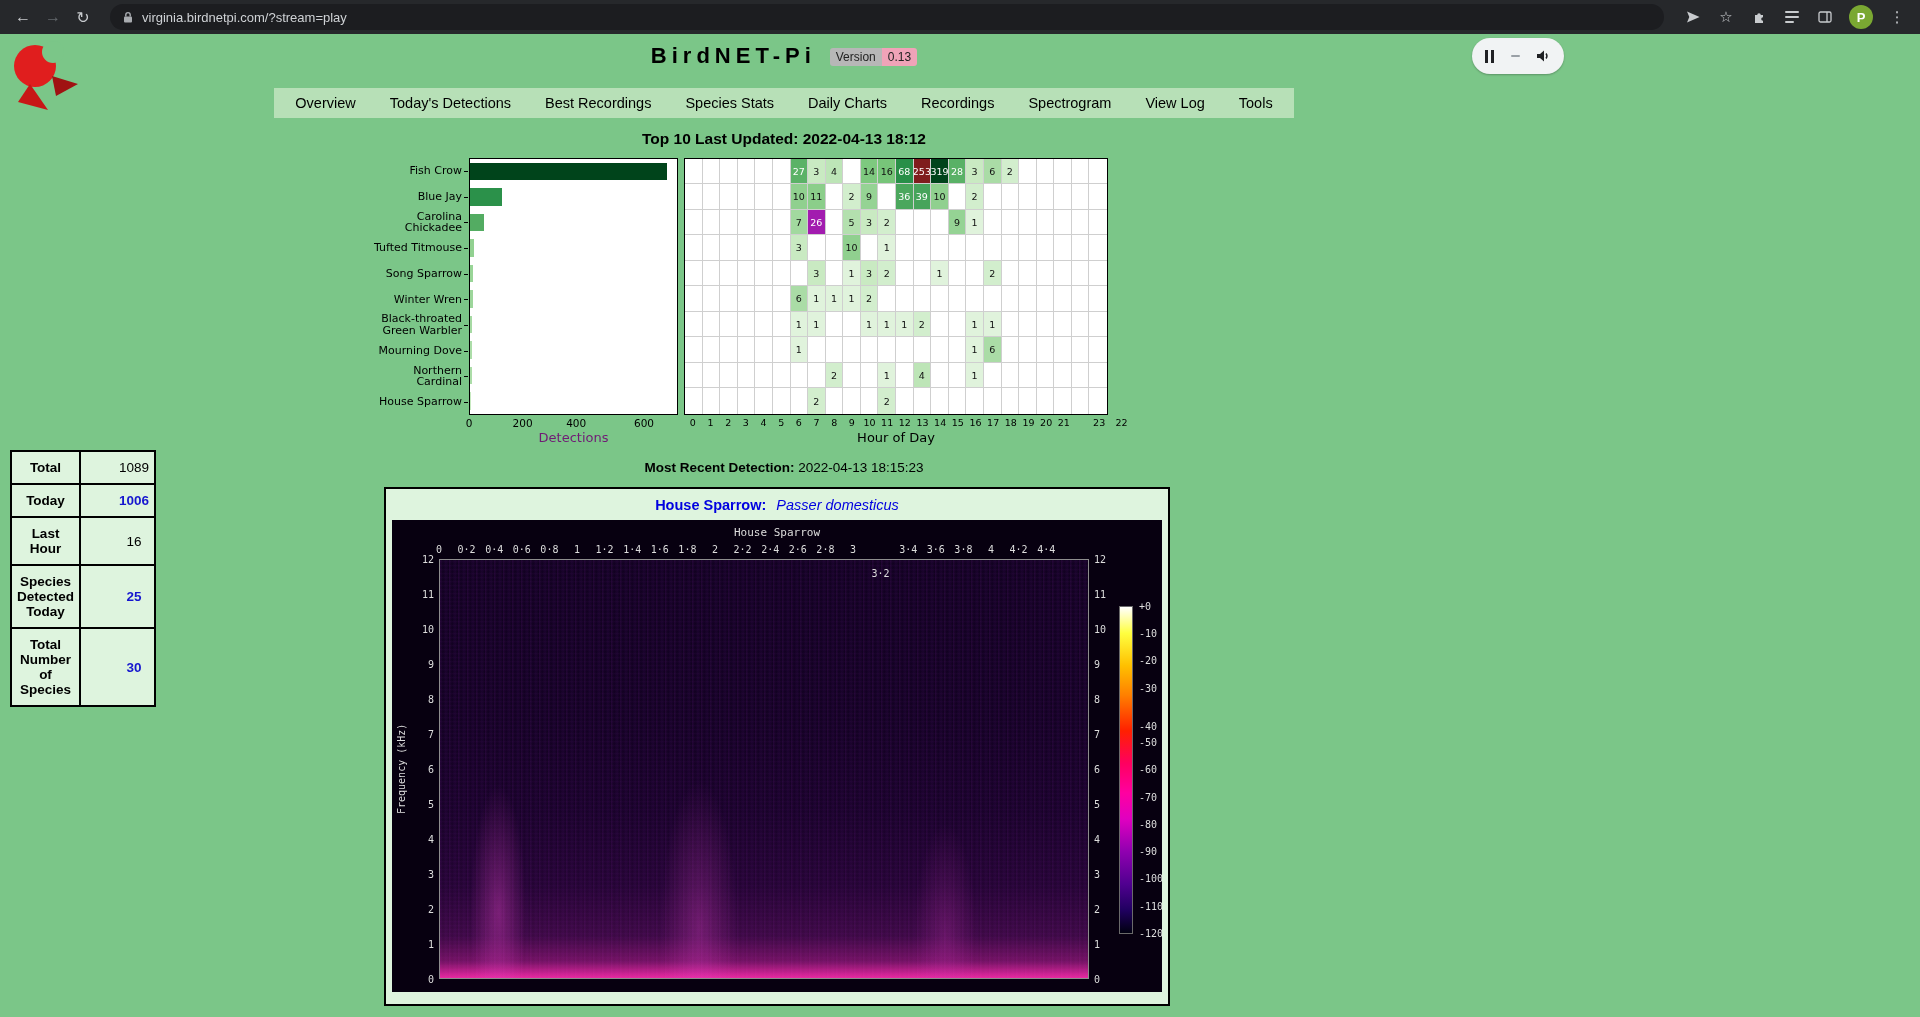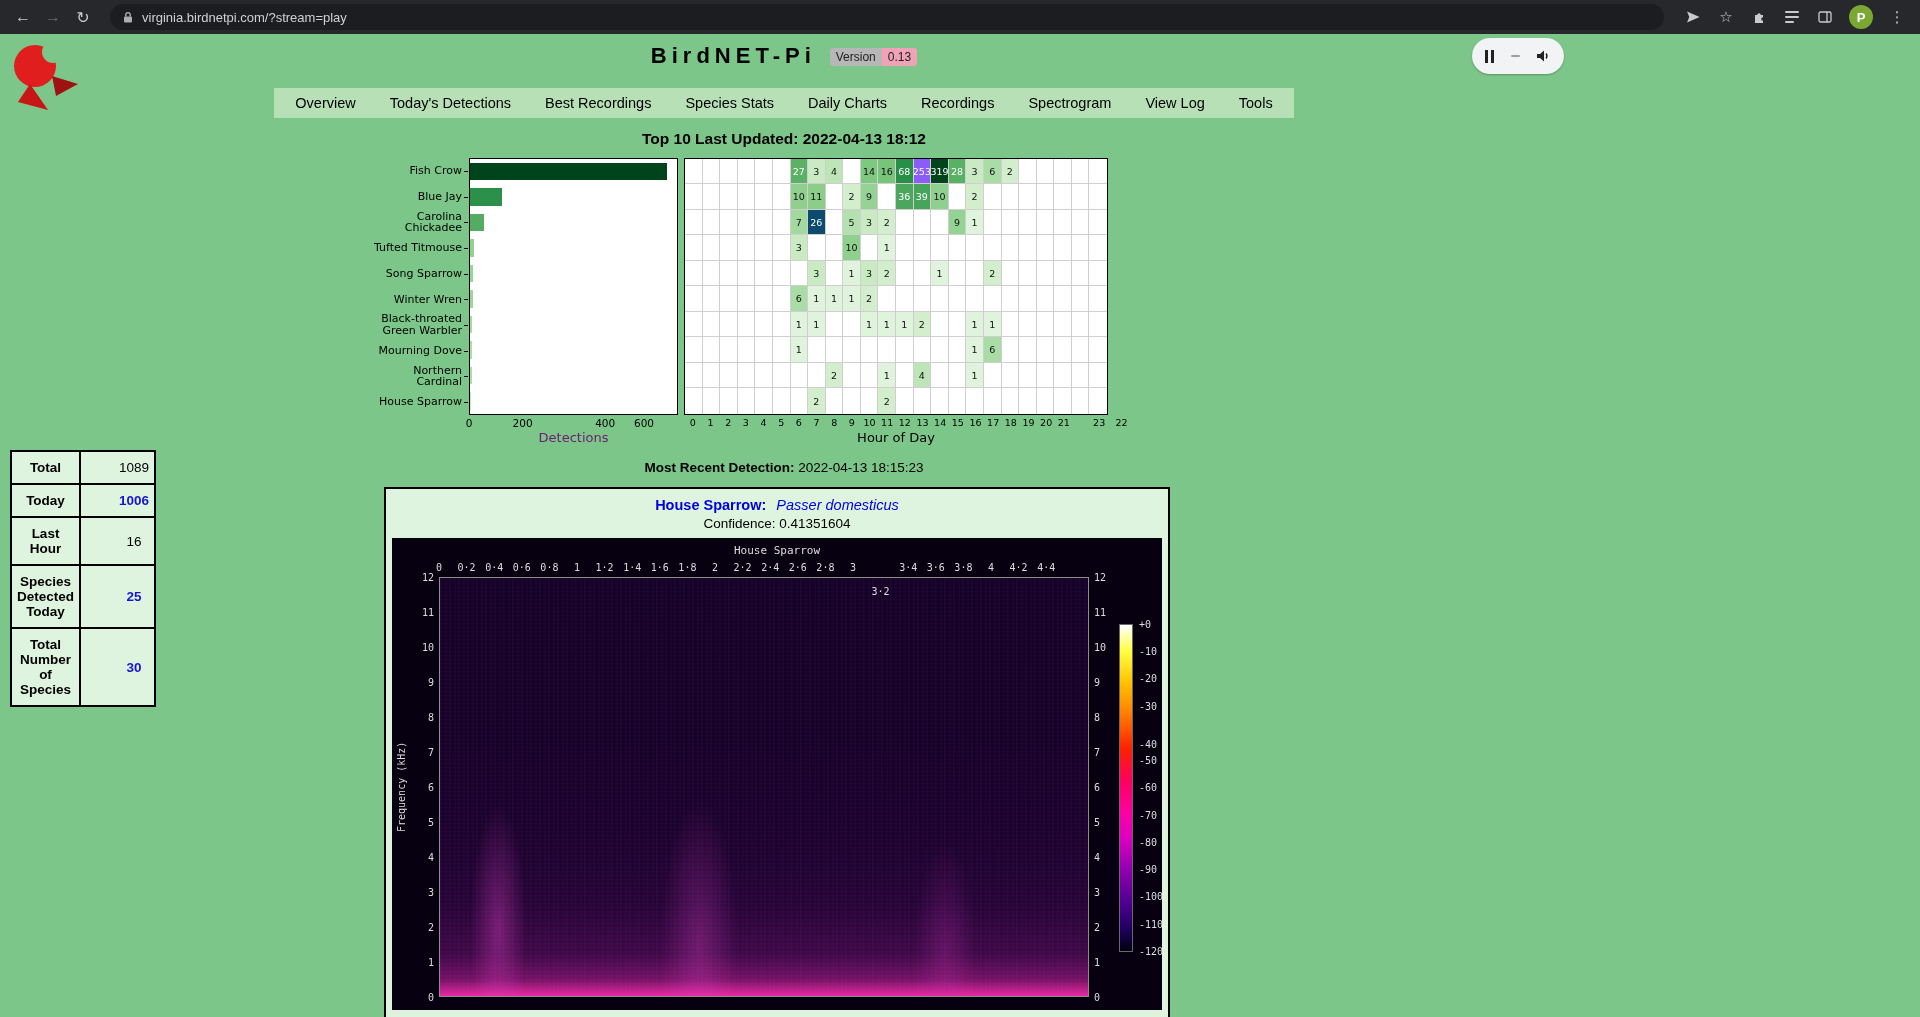--- a/index.html
+++ b/index.html
@@ -275,21 +275,21 @@
               <div class="heat-cell"></div>
               <div class="heat-cell"></div>
               <div class="heat-cell"></div>
               <div class="heat-cell" style="background: rgb(91, 178, 103); color: rgb(255, 255, 255);">27</div>
               <div class="heat-cell" style="background: rgb(201, 234, 194); color: rgb(17, 17, 17);">3</div>
               <div class="heat-cell" style="background: rgb(189, 229, 183); color: rgb(17, 17, 17);">4</div>
               <div class="heat-cell"></div>
               <div class="heat-cell" style="background: rgb(126, 201, 127); color: rgb(17, 17, 17);">14</div>
               <div class="heat-cell" style="background: rgb(119, 197, 121); color: rgb(17, 17, 17);">16</div>
               <div class="heat-cell" style="background: rgb(40, 143, 72); color: rgb(255, 255, 255);">68</div>
-              <div class="heat-cell" style="background: #8b5cf6; color: rgb(255, 255, 255);">253</div>
+              <div class="heat-cell" style="background: #7f1d1d; color: rgb(255, 255, 255);">253</div>
               <div class="heat-cell" style="background: rgb(0, 68, 27); color: rgb(255, 255, 255);">319</div>
               <div class="heat-cell" style="background: rgb(89, 177, 102); color: rgb(255, 255, 255);">28</div>
               <div class="heat-cell" style="background: rgb(201, 234, 194); color: rgb(17, 17, 17);">3</div>
               <div class="heat-cell" style="background: rgb(170, 220, 166); color: rgb(17, 17, 17);">6</div>
               <div class="heat-cell" style="background: rgb(210, 238, 205); color: rgb(17, 17, 17);">2</div>
               <div class="heat-cell"></div>
               <div class="heat-cell"></div>
               <div class="heat-cell"></div>
               <div class="heat-cell"></div>
               <div class="heat-cell"></div>
@@ -321,21 +321,21 @@
               <div class="heat-cell"></div>
             </div>
             <div class="heat-row">
               <div class="heat-cell"></div>
               <div class="heat-cell"></div>
               <div class="heat-cell"></div>
               <div class="heat-cell"></div>
               <div class="heat-cell"></div>
               <div class="heat-cell"></div>
               <div class="heat-cell" style="background: rgb(162, 217, 159); color: rgb(17, 17, 17);">7</div>
-              <div class="heat-cell" style="background: #0c4a6e; color: rgb(255, 255, 255);">26</div>
+              <div class="heat-cell" style="background: #a21caf; color: rgb(255, 255, 255);">26</div>
               <div class="heat-cell"></div>
               <div class="heat-cell" style="background: rgb(179, 224, 174); color: rgb(17, 17, 17);">5</div>
               <div class="heat-cell" style="background: rgb(201, 234, 194); color: rgb(17, 17, 17);">3</div>
               <div class="heat-cell" style="background: rgb(210, 238, 205); color: rgb(17, 17, 17);">2</div>
               <div class="heat-cell"></div>
               <div class="heat-cell"></div>
               <div class="heat-cell"></div>
               <div class="heat-cell" style="background: rgb(149, 211, 148); color: rgb(17, 17, 17);">9</div>
               <div class="heat-cell" style="background: rgb(224, 243, 220); color: rgb(17, 17, 17);">1</div>
               <div class="heat-cell"></div>
@@ -527,21 +527,21 @@
               <div class="heat-cell"></div>
               <div class="heat-cell"></div>
               <div class="heat-cell"></div>
             </div>
           </div>
       </div>
       <div class="ticks-flex">
         <div class="bar-ticks">
             <span class="bar-tick" style="left: 0px;">0</span>
             <span class="bar-tick" style="left: 53.5897px;">200</span>
-            <span class="bar-tick" style="left: 107.179px; margin-left: 29px;">400</span>
+            <span class="bar-tick" style="left: 107.179px;">400</span>
             <span class="bar-tick" style="left: 175px;">600</span>
           </div>
         <div class="hour-ticks">
             <span class="hour-tick" style="left: 2.08333%;">0</span>
             <span class="hour-tick" style="left: 6.25%;">1</span>
             <span class="hour-tick" style="left: 10.4167%;">2</span>
             <span class="hour-tick" style="left: 14.5833%;">3</span>
             <span class="hour-tick" style="left: 18.75%;">4</span>
             <span class="hour-tick" style="left: 22.9167%;">5</span>
             <span class="hour-tick" style="left: 27.0833%;">6</span>
@@ -573,21 +573,20 @@
     <div class="recent">
       <b>Most Recent Detection:</b>
       <span>2022-04-13 18:15:23</span>
     </div>
 
     <div class="panel">
       <div class="det-title">
         <span class="det-common">House Sparrow:</span>
         <span class="det-latin">Passer domesticus</span>
       </div>
-      <div class="det-conf">Confidence: 0.41351604</div>
 
       <div class="spec">
         <div class="spec-title">House Sparrow</div>
         <div class="spec-ylabel">Frequency (kHz)</div>
         <div class="spec-plot"></div>
         <div class="colorbar"></div>
       <span class="spec-xtick" style="left: 47px;">0</span>
           <span class="spec-xtick" style="left: 74.6px;">0·2</span>
           <span class="spec-xtick" style="left: 102.2px;">0·4</span>
           <span class="spec-xtick" style="left: 129.8px;">0·6</span>

